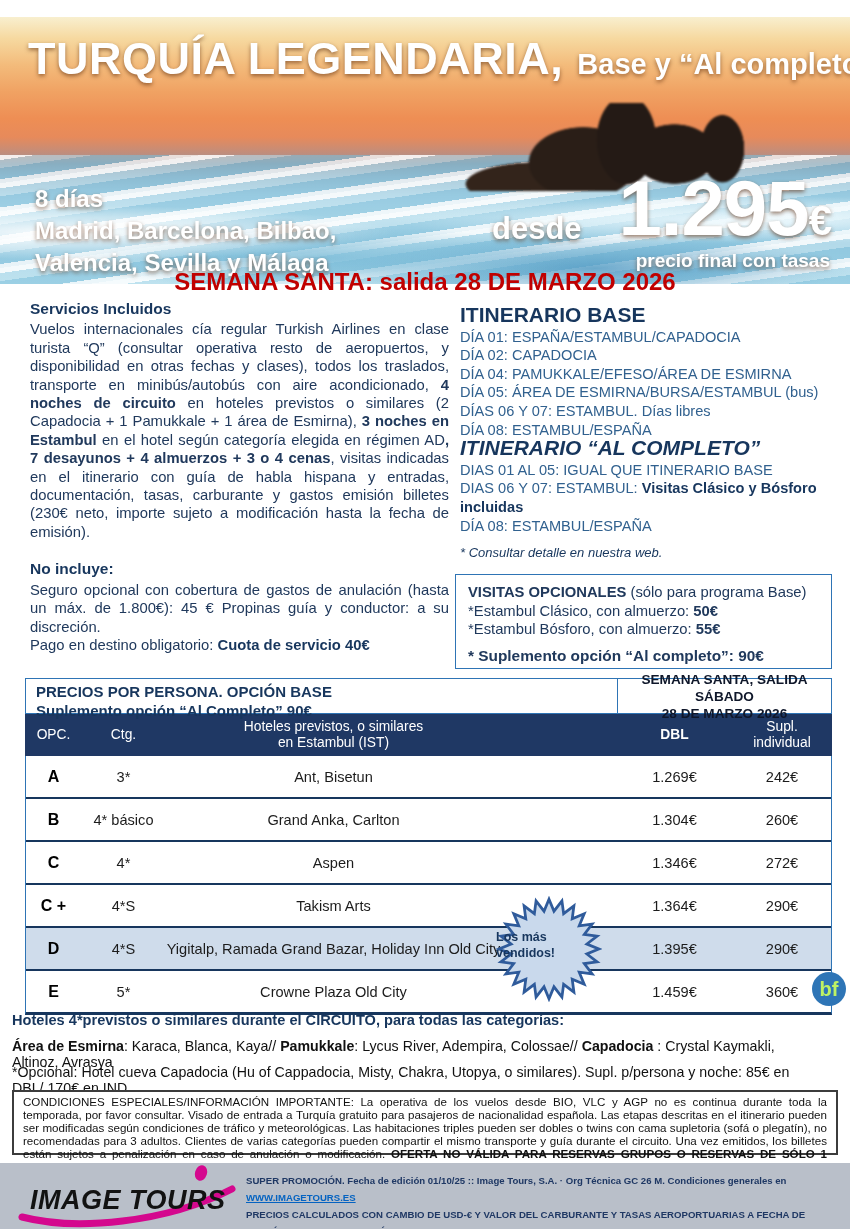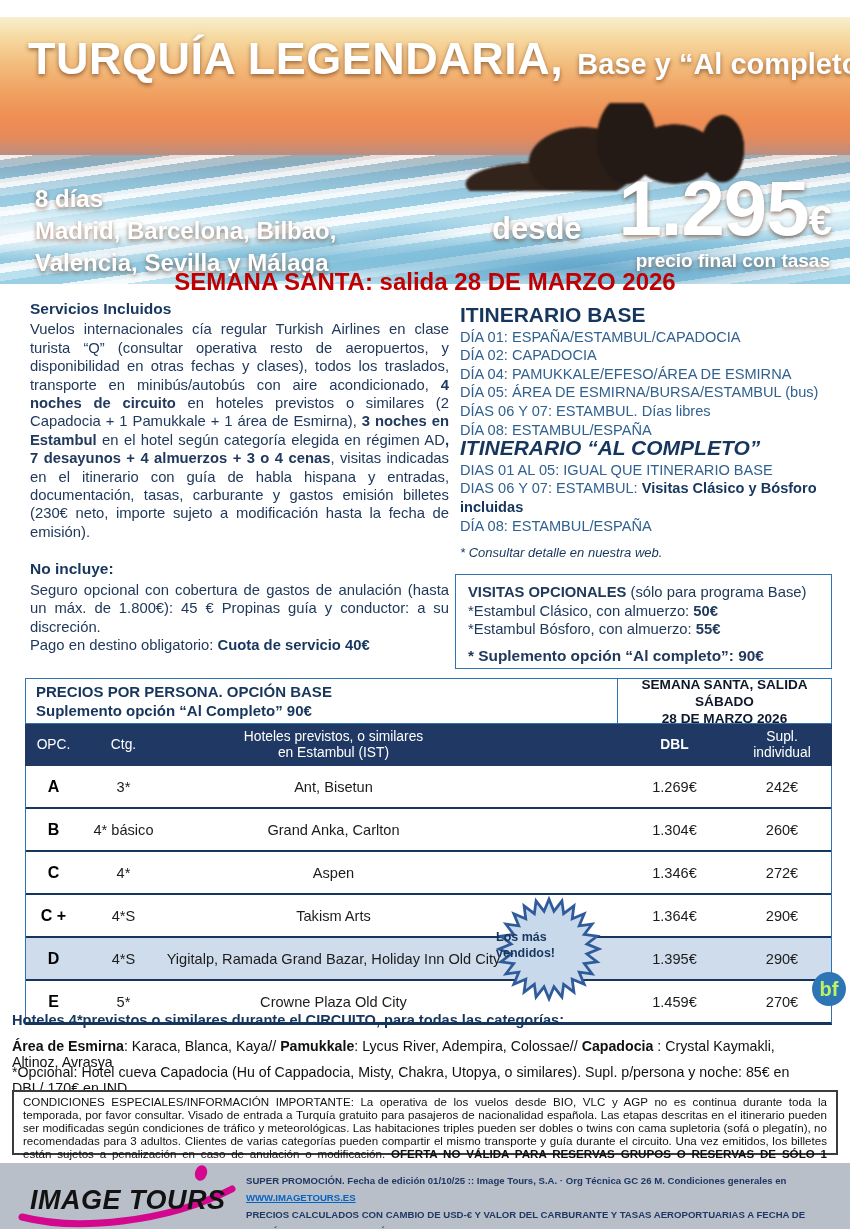--- a/index.html
+++ b/index.html
@@ -51,21 +51,21 @@
   .itin-full{margin-top:9px;font-style:italic;}
   .itin-note{font-style:italic;color:#17365d;font-size:13px;margin-top:9px;}
   .itin-bold{font-weight:bold;color:#17365d;}
   
   .visits{position:absolute;left:455px;top:574px;width:377px;height:95px;box-sizing:border-box;
           border:1.5px solid #2e74b5;background:#fff;padding:8px 12px;color:#20395c;
           font-size:14.8px;line-height:18.5px;}
   .visits .sup{margin-top:8px;font-weight:bold;font-size:15.4px;}
   
   .ptable{position:absolute;left:25px;top:678px;width:807px;box-sizing:border-box;}
-  .pt-head{display:flex;border:1.5px solid #2e74b5;box-sizing:border-box;height:46px;background:#fff;}
+  .pt-head{display:flex;border:1.5px solid #2e74b5;box-sizing:border-box;height:36px;background:#fff;}
   .pt-head-l{width:592px;box-sizing:border-box;border-right:1.5px solid #2e74b5;padding:4px 10px;
              color:#17365d;font-weight:bold;font-size:15px;line-height:18.5px;}
   .pt-head-r{flex:1;display:flex;flex-direction:column;justify-content:center;text-align:center;
              color:#0f172a;font-weight:bold;font-size:13.6px;line-height:17px;}
   .pt-grid{display:grid;grid-template-columns:55px 85px 335px 117px 113px 102px;align-items:center;}
   .pt-cols{background:#1f3864;color:#fff;height:42px;font-size:13.8px;border-left:1.5px solid #1f3864;
            border-right:1.5px solid #1f3864;box-sizing:border-box;}
   .pt-cols .c{text-align:center;line-height:16px;}
   .pt-cols .dbl{font-weight:bold;}
   .pt-body{border-left:1.5px solid #2e74b5;border-right:1.5px solid #2e74b5;
@@ -223,21 +223,21 @@
           <div class="c"></div>
           <div class="c">1.395€</div>
           <div class="c">290€</div>
       </div>
       <div class="pt-grid pt-row">
         <div class="c opc">E</div>
           <div class="c">5*</div>
           <div class="c">Crowne Plaza Old City</div>
           <div class="c"></div>
           <div class="c">1.459€</div>
-          <div class="c">270€</div>
+          <div class="c">360€</div>
       </div>
     </div>
   </div>
 
   <div class="badge">
     <svg width="106" height="106" viewBox="0 0 100 100">
       <polygon fill="#c9d9ec" stroke="#2f5b9b" stroke-width="2.6" points="97,50 85.7,54.7 95.4,62.2 83.3,63.8 90.7,73.5 78.5,71.9 83.2,83.2 71.9,78.5 73.5,90.7 63.8,83.3 62.2,95.4 54.7,85.7 50,97 45.3,85.7 37.8,95.4 36.2,83.3 26.5,90.7 28.1,78.5 16.8,83.2 21.5,71.9 9.3,73.5 16.7,63.8 4.6,62.2 14.3,54.7 3,50 14.3,45.3 4.6,37.8 16.7,36.2 9.3,26.5 21.5,28.1 16.8,16.8 28.1,21.5 26.5,9.3 36.2,16.7 37.8,4.6 45.3,14.3 50,3 54.7,14.3 62.2,4.6 63.8,16.7 73.5,9.3 71.9,21.5 83.2,16.8 78.5,28.1 90.7,26.5 83.3,36.2 95.4,37.8 85.7,45.3"></polygon>
     </svg>
     <div class="badge-txt">
       <div>Los más</div>

